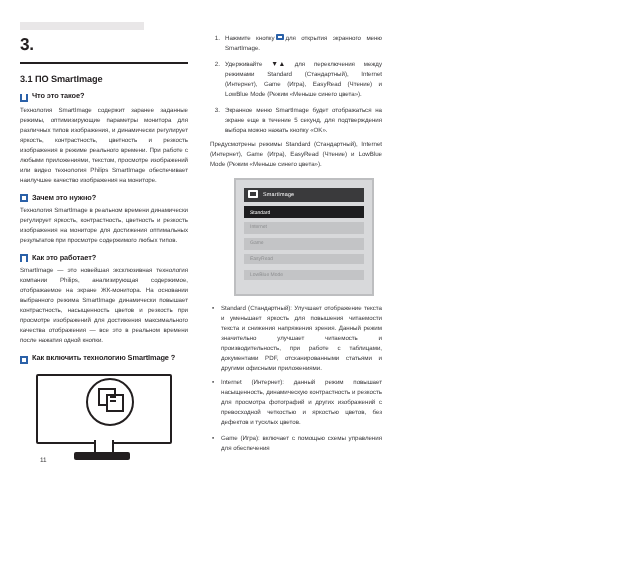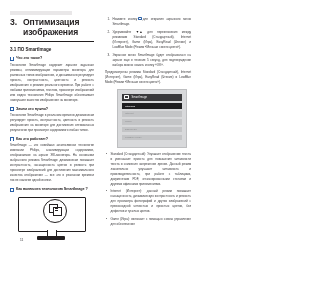--- a/index.html
+++ b/index.html
@@ -188,21 +188,20 @@
 <body>
 
 <div class="page">
 
   <div class="header-strip"></div>
 
   <div class="col-left">
 
     <div class="chapter">
       <span class="num">3.</span>
-      <span class="title">Оптимизация изображения</span>
     </div>
     <div class="rule"></div>
 
     <div class="sec-head">3.1  ПО SmartImage</div>
 
     <div class="q-head">
       <span class="q-badge"></span>
       <span class="q-text">Что это такое?</span>
     </div>
     <p class="body">Технология SmartImage содержит заранее заданные режимы, оптимизирующие параметры монитора для различных типов изображения, и динамически регулирует яркость, контрастность, цветность и резкость изображения в режиме реального времени. При работе с любыми приложениями, текстом, просмотре изображений или видео технология Philips SmartImage обеспечивает наилучшее качество изображения на мониторе.</p>

